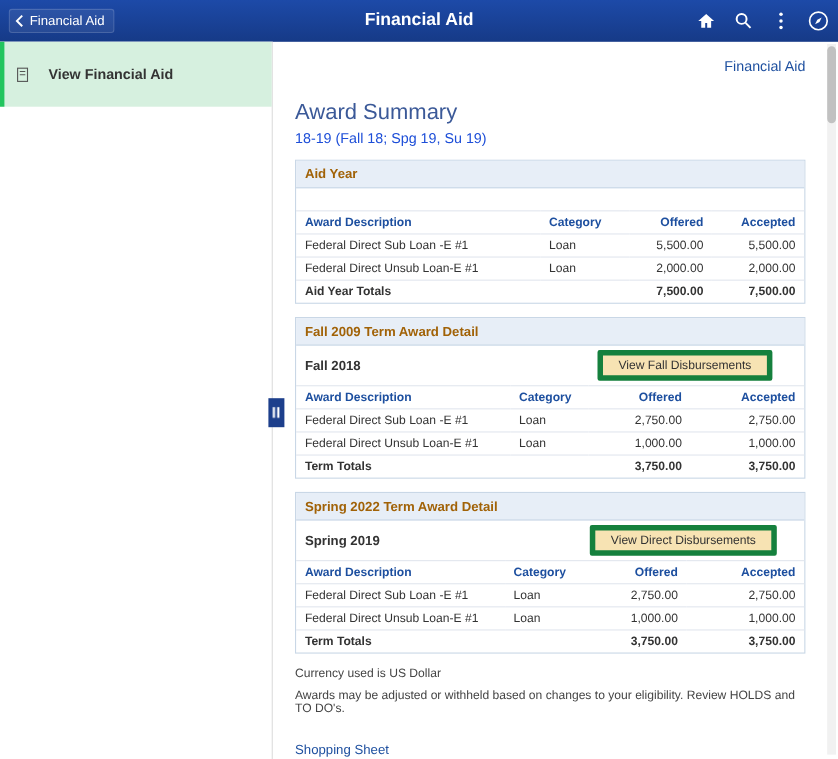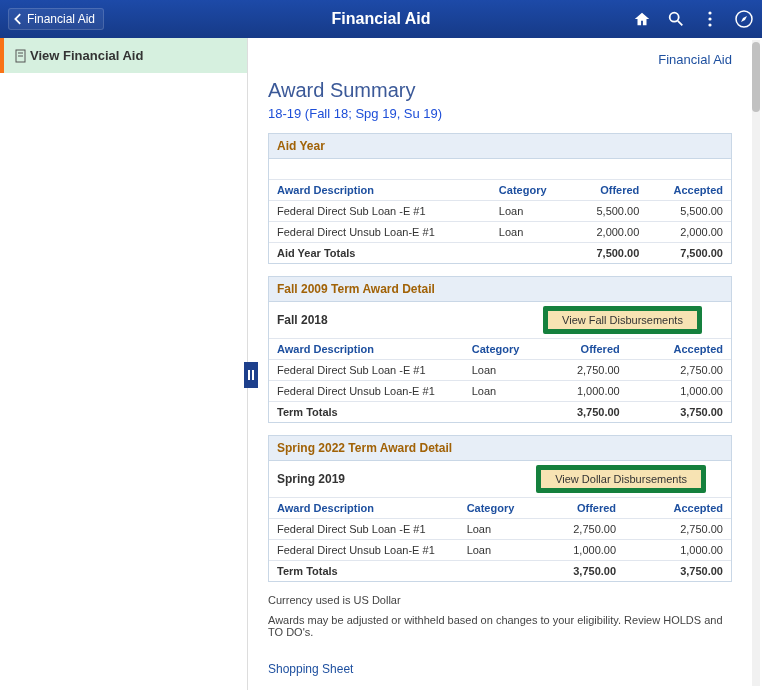--- a/index.html
+++ b/index.html
@@ -4,24 +4,24 @@
 <style>
   * { box-sizing: border-box; margin: 0; padding: 0; }
   body { font-family: Arial, Helvetica, sans-serif; font-size: 12px; color: #333; background: #fff; width: 762px; height: 690px; overflow: hidden; position: relative; }
   .topbar { background: #1d3f8c; background: linear-gradient(#1d4aa8,#163a87); color: #fff; height: 38px; display: flex; align-items: center; padding: 0 8px; position: relative; }
   .back-btn { background: rgba(255,255,255,0.07); border: 1px solid rgba(255,255,255,0.15); color: #fff; font-size: 12px; padding: 3px 8px 3px 4px; border-radius: 3px; display: inline-flex; align-items: center; cursor: pointer; }
   .back-btn svg { margin-right: 2px; }
   .title { position: absolute; left: 50%; transform: translateX(-50%); font-weight: bold; font-size: 16px; }
   .top-icons { margin-left: auto; display: flex; align-items: center; gap: 14px; }
   .top-ico { width: 20px; height: 20px; display:flex; align-items:center; justify-content:center; cursor:pointer; color:#fff; }
   .side { position: absolute; top: 38px; left: 0; width: 248px; bottom: 0; background: #fff; border-right: 1px solid #ddd; }
-  .side-item { background: #d6f0df; border-left: 4px solid #f97316; padding: 10px 10px; font-size: 13px; font-weight: bold; color: #333; display:flex; align-items:center; gap:2px;}
+  .side-item { background: #d6f0df; border-left: 4px solid #22c55e; padding: 22px 10px; font-size: 13px; font-weight: bold; color: #333; display:flex; align-items:center; gap:16px;}
   .main { position: absolute; top: 38px; left: 248px; right: 12px; bottom: 0; padding: 10px 18px 10px 20px; overflow-y: auto; }
   .topright-link { text-align: right; color: #1d4f9f; font-size: 13px; padding: 4px 0; }
-  .h1 { color: #3b5998; font-size: 20px; font-weight: normal; margin-top: 8px; }
+  .h1 { color: #3b5998; font-size: 20px; font-weight: normal; margin-top: 20px; }
   .sub { color: #1d4ed8; margin: 4px 0 12px; font-size: 13px; }
   .section { border: 1px solid #c9d7e6; margin-bottom: 12px; }
   .section-head { background: #e7eef7; color: #a16207; font-weight: bold; padding: 5px 8px; border-bottom: 1px solid #c9d7e6; font-size: 12px; }
   table.tbl { width: 100%; border-collapse: collapse; font-size: 11px; color: #333; }
   table.tbl th, table.tbl td { padding: 4px 8px; border-top: 1px solid #e1e6ee; text-align: left; }
   table.tbl th { color: #1d4f9f; font-weight: bold; }
   .r { text-align: right !important; }
   .termlabel { font-weight: bold; padding: 6px 8px 0 8px; font-size: 12px; }
   .view-btn { background: #f7e3b3; border: 5px solid #15803d; border-radius: 2px; padding: 3px 14px; font-size: 11px; color: #333; cursor: pointer; }
   .view-row { text-align: center; padding: 4px 0; }
@@ -167,21 +167,21 @@
     </tbody>
       </table>
   </div>
 
   <div class="section">
     <div class="section-head">Spring 2022 Term Award Detail</div>
     <table class="tbl">
       <tbody>
           <tr class="termhdr-row">
             <td colspan="2" class="termlabel">Spring 2019</td>
-        <td colspan="2" class="view-row"><button class="view-btn">View Dollar Disbursements</button></td>
+        <td colspan="2" class="view-row"><button class="view-btn">View Direct Disbursements</button></td>
           </tr>
       <tr>
         <th>Award Description</th>
         <th>Category</th>
         <th class="r">Offered</th>
         <th class="r">Accepted</th>
       </tr>
       <tr>
         <td>Federal Direct Sub Loan -E #1</td>
             <td>Loan</td>

